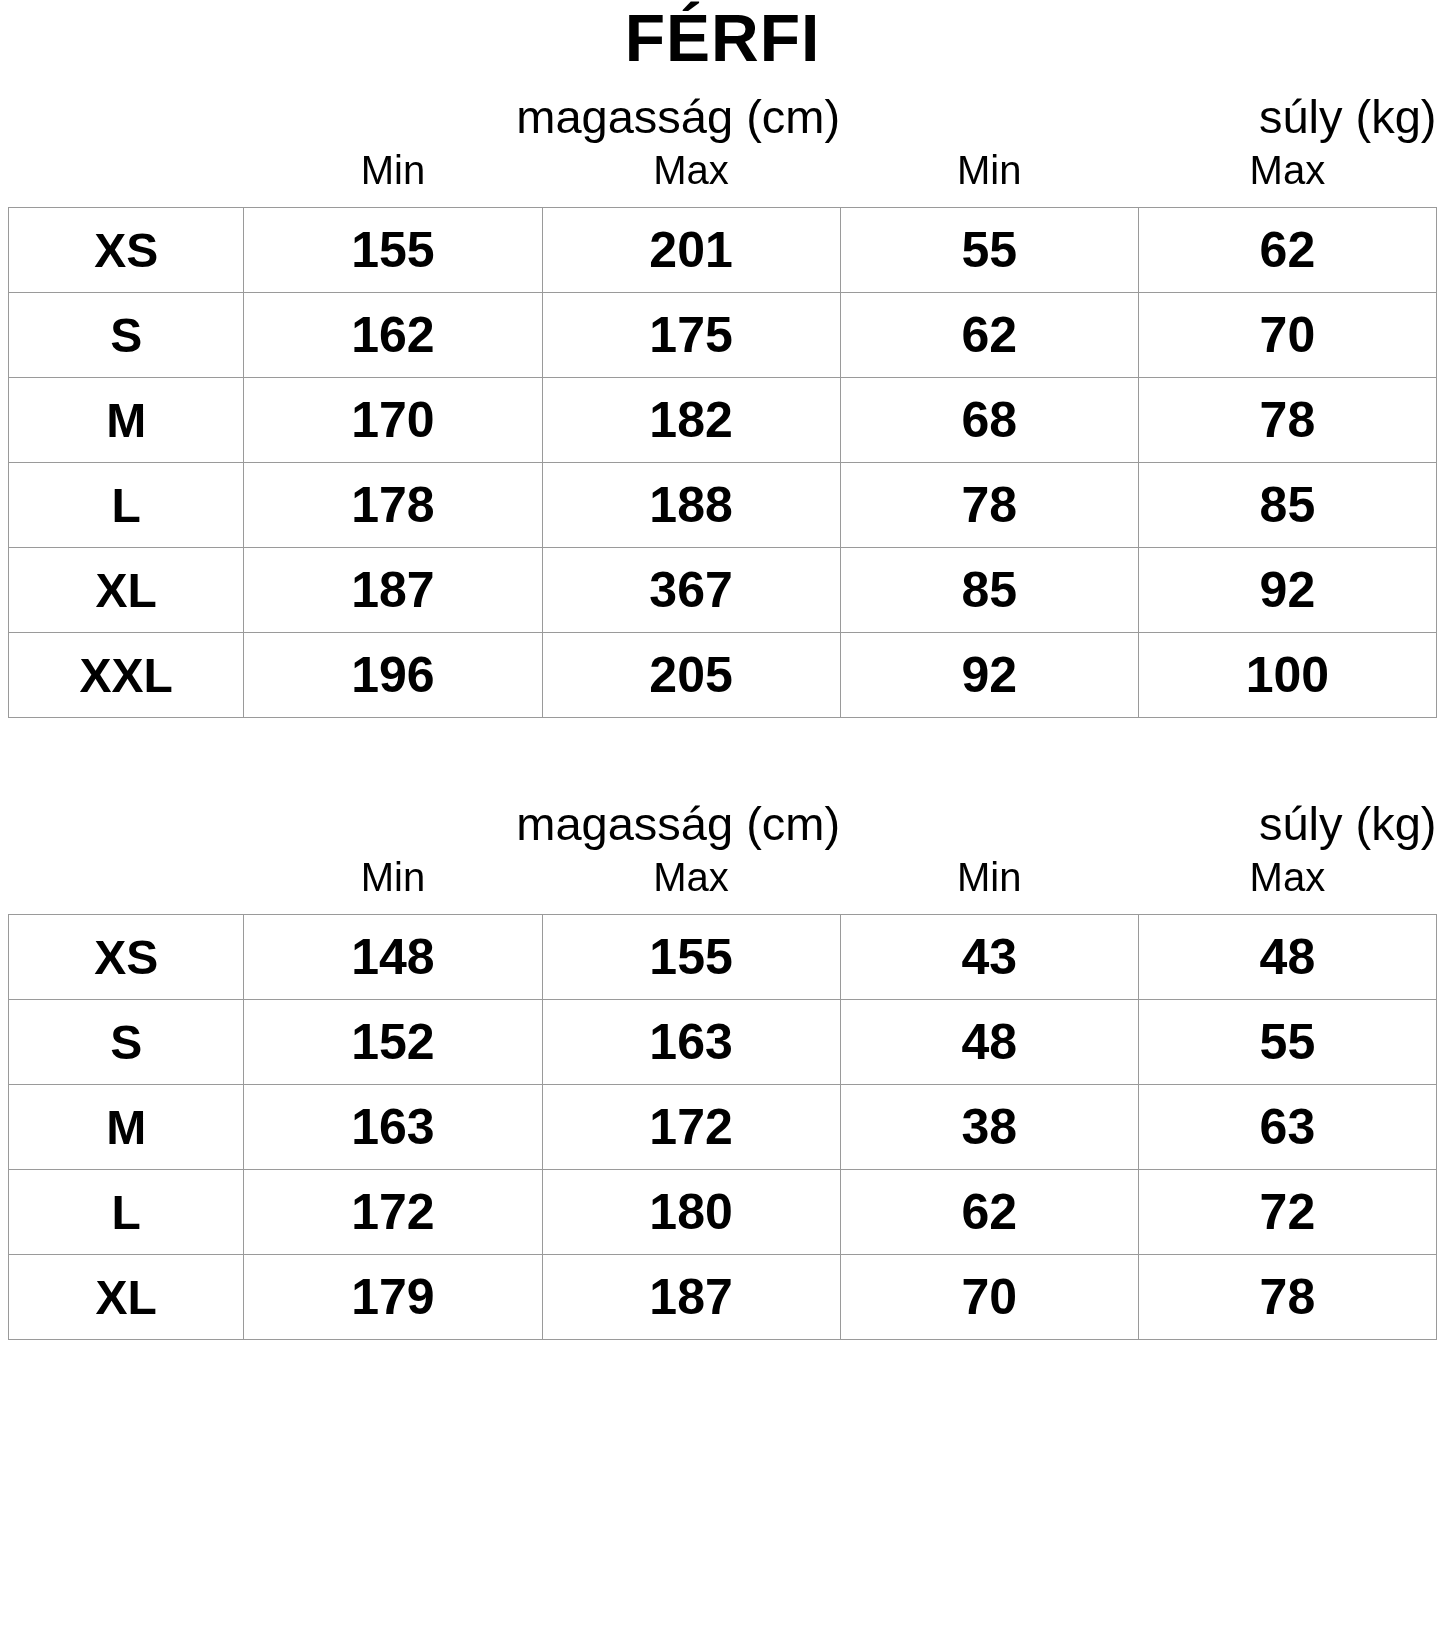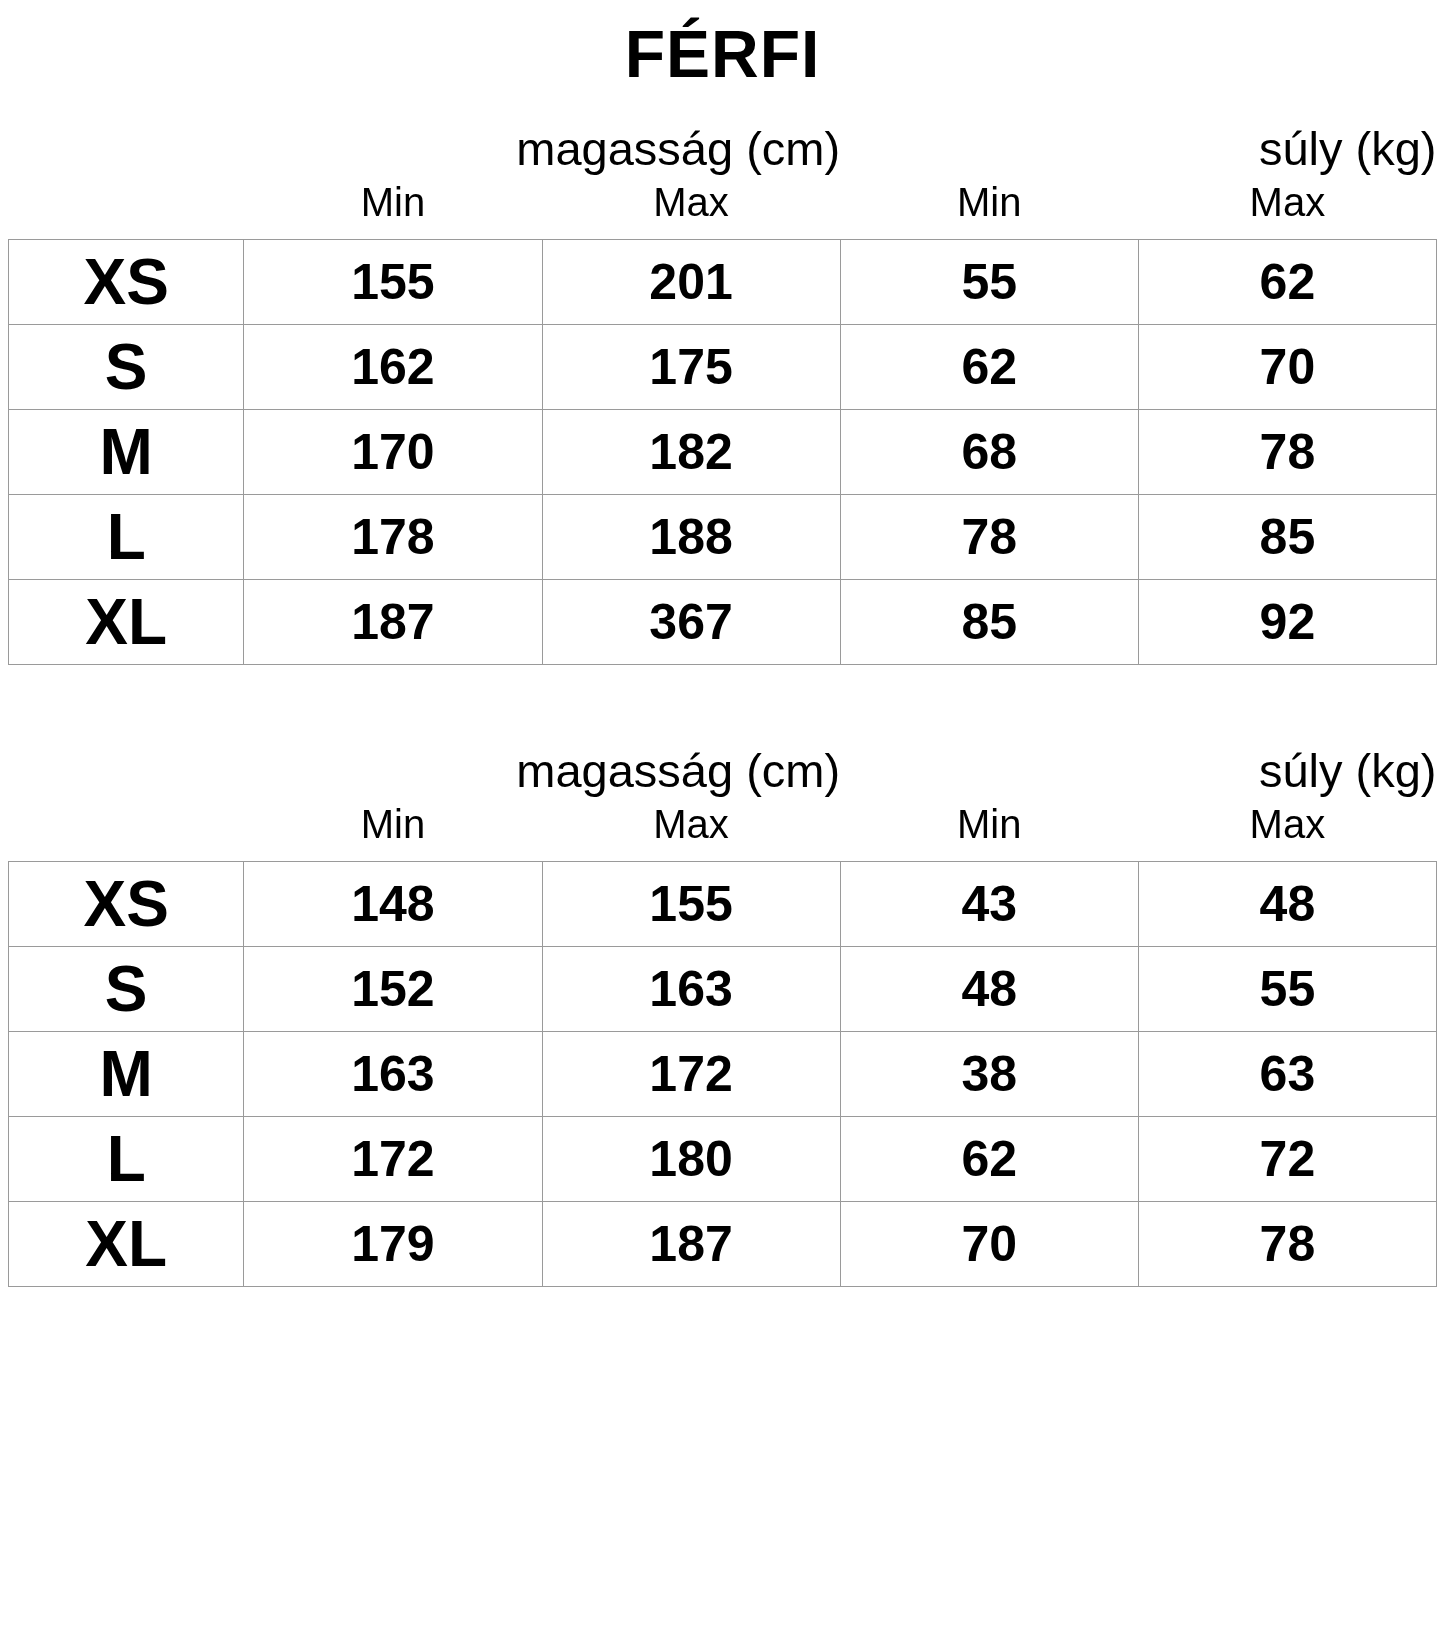--- a/index.html
+++ b/index.html
@@ -21,21 +21,21 @@
   }
   .section {
     width: 100%;
   }
   .section-title {
     text-align: center;
     font-weight: bold;
     font-size: 66px;
     letter-spacing: 1px;
     line-height: 1.05;
-    margin: 16px;
+    margin: 0;
     padding-top: 4px;
   }
   .section--women .section-title {
     padding-top: 22px;
   }
   table.size-table {
     width: 100%;
     border-collapse: collapse;
     table-layout: fixed;
   }
@@ -60,21 +60,21 @@
   }
   tbody td {
     border: 1px solid #9a9a9a;
     font-weight: bold;
     font-size: 50px;
     text-align: center;
     height: 84px;
     padding: 0;
   }
   tbody td.size-cell {
-    font-size: 64px;
+    font-size: 48px;
   }
   .spacer {
     height: 62px;
   }
   .men-table tbody td { height: 84px; }
   .women-table tbody td { height: 84px; }
 </style>
 </head>
 <body>
 
@@ -134,20 +134,27 @@
           <td>78</td>
           <td>85</td>
         </tr>
         <tr>
           <td class="size-cell">XL</td>
           <td>187</td>
           <td>367</td>
           <td>85</td>
           <td>92</td>
         </tr>
+        <tr>
+          <td class="size-cell">XXL</td>
+          <td>196</td>
+          <td>205</td>
+          <td>92</td>
+          <td>100</td>
+        </tr>
       </tbody>
     </table>
   </div>
 
   <div class="spacer"></div>
 
   <div class="section section--women">
 
     <table class="size-table women-table">
       <colgroup>

